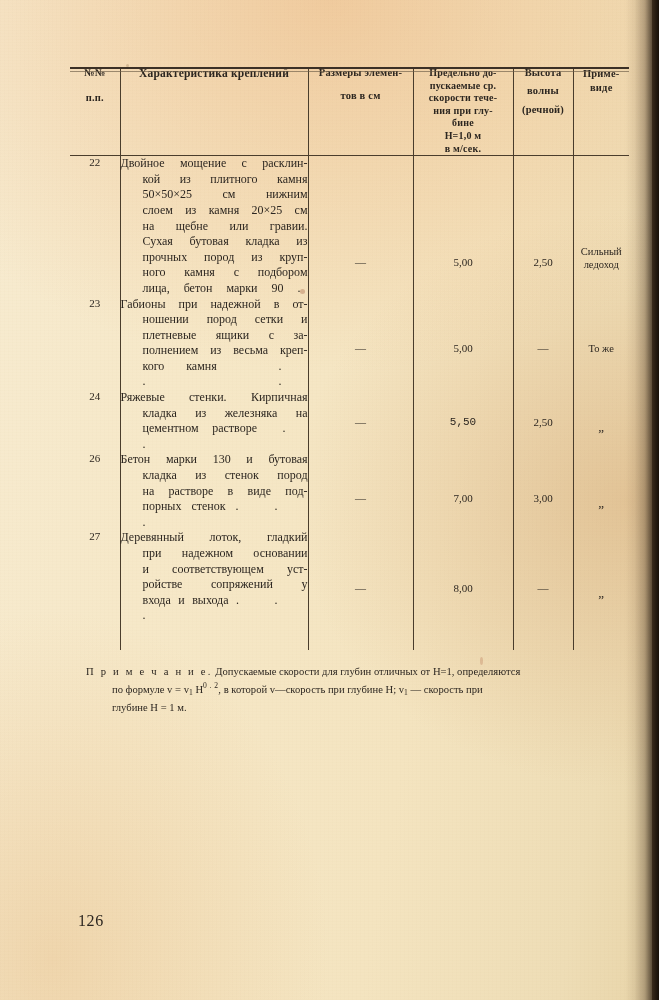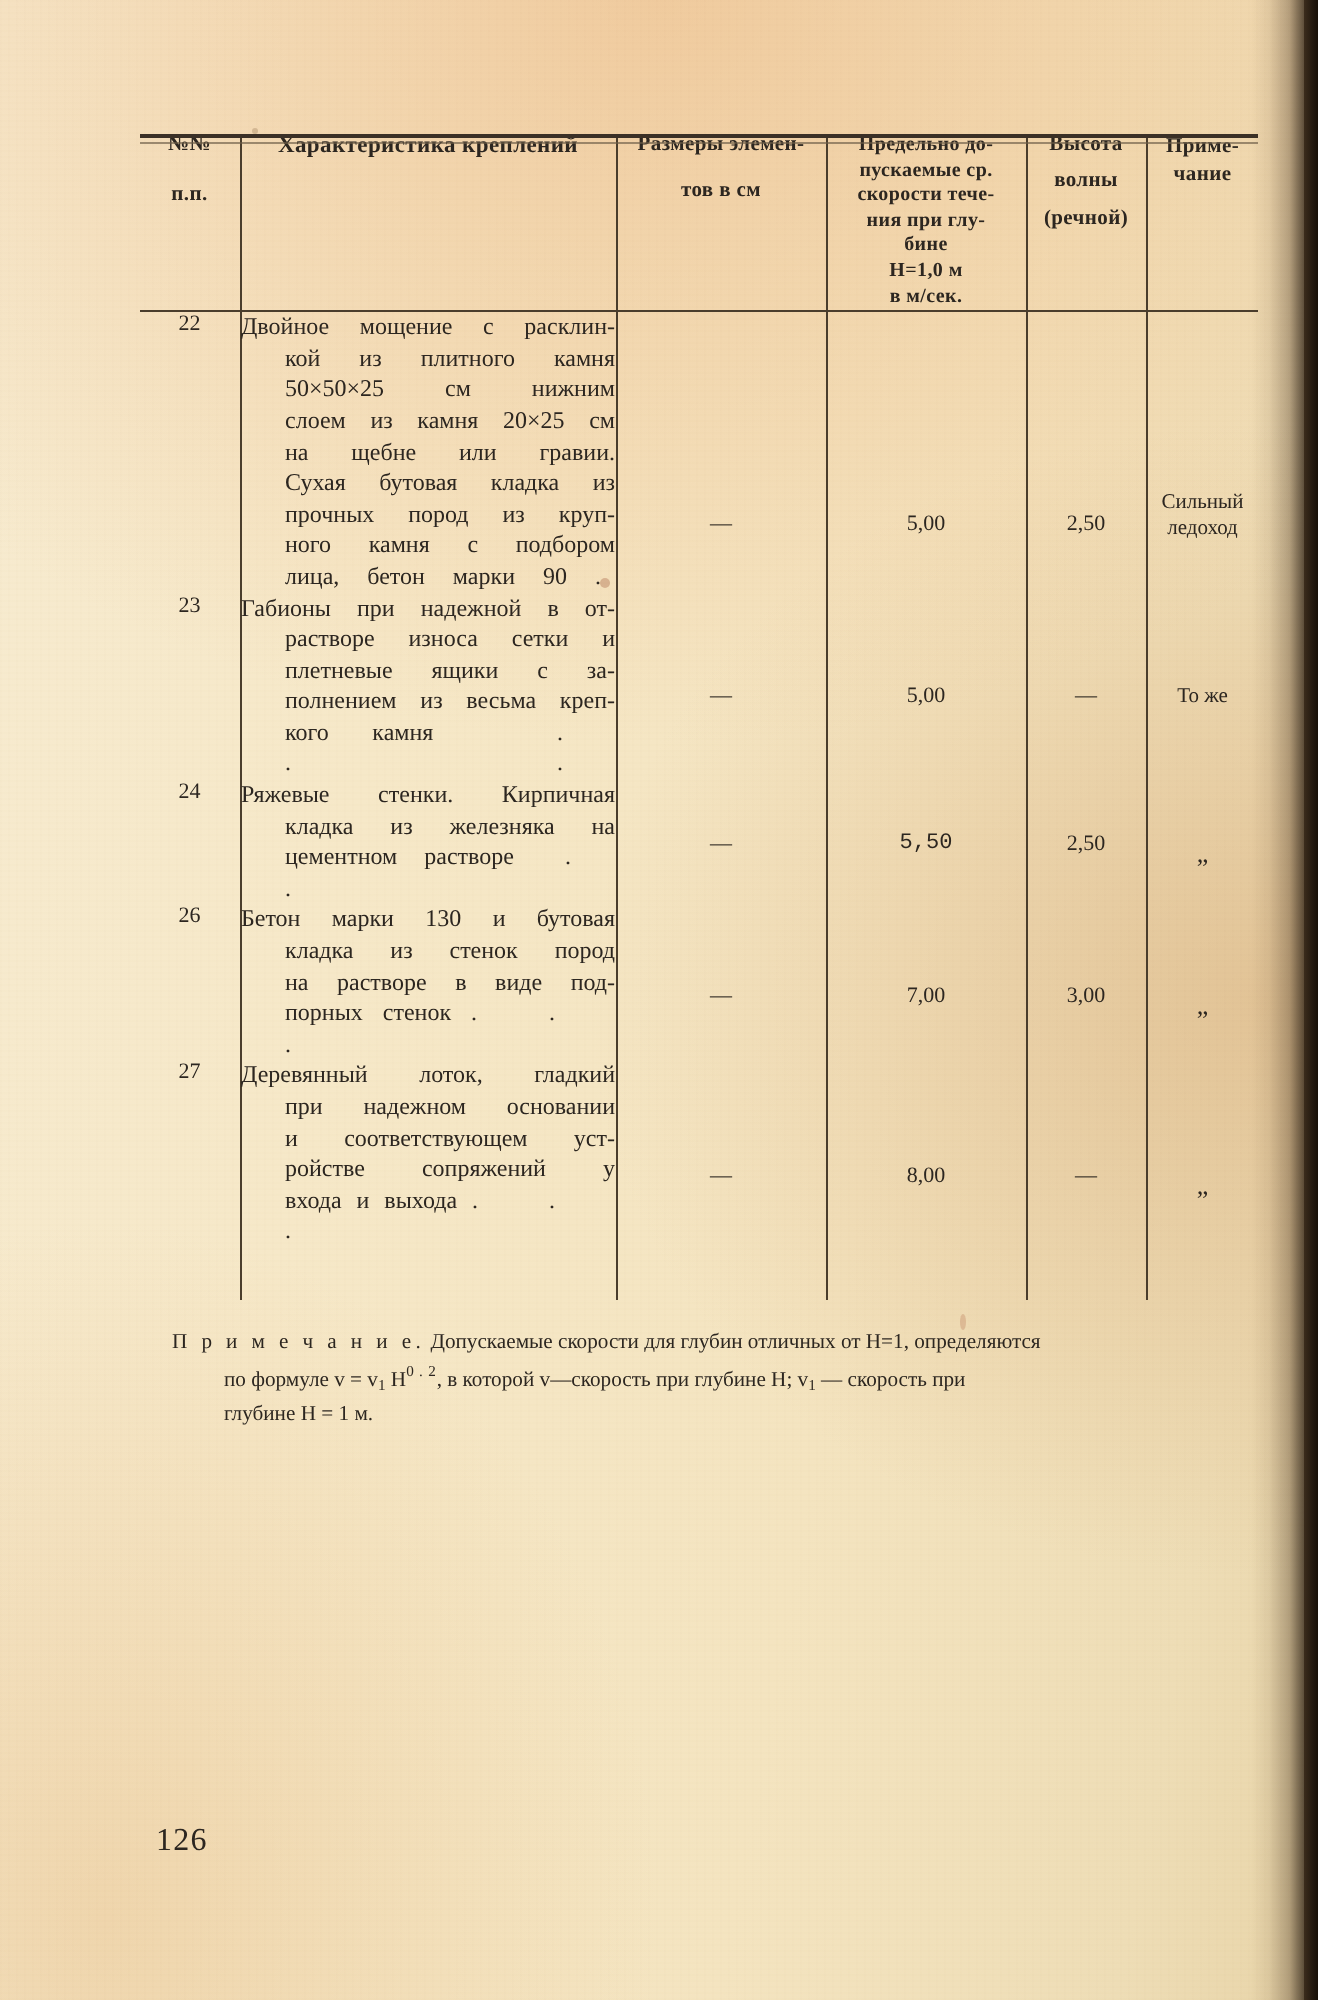--- a/index.html
+++ b/index.html
@@ -234,21 +234,21 @@
             <span class="l">H=1,0 м</span>
             <span class="l">в м/сек.</span>
           </th>
           <th class="hcell h-vys rule-l">
             <span class="l">Высота</span>
             <span class="l">волны</span>
             <span class="l">(речной)</span>
           </th>
           <th class="hcell h-prim rule-l">
             <span class="l">Приме-</span>
-            <span class="l">чание</span>
+            <span class="l">виде</span>
           </th>
         </tr>
       </thead>
 
       <tbody>
 
         <tr>
           <td class="num-cell">22</td>
           <td class="desc-cell rule-l">
             <p>Двойное мощение с расклин-</p>
@@ -276,21 +276,21 @@
           <td class="note-cell rule-l" style="padding-top:89px;">
             <span style="display:block">Сильный</span>
             <span style="display:block">ледоход</span>
           </td>
         </tr>
 
         <tr>
           <td class="num-cell">23</td>
           <td class="desc-cell rule-l">
             <p>Габионы при надежной в от-</p>
-            <p class="ind">растворе износа сетки и</p>
+            <p class="ind">ношении пород сетки и</p>
             <p class="ind">плетневые ящики с за-</p>
             <p class="ind">полнением из весьма креп-</p>
             <p class="ind">
               <span>кого камня</span>
               <span class="dots" style="letter-spacing:26px;margin-left:40px;">. . .</span>
             </p>
           </td>
           <td class="val-cell rule-l" style="padding-top:45px;">
             <span>—</span>
           </td>

